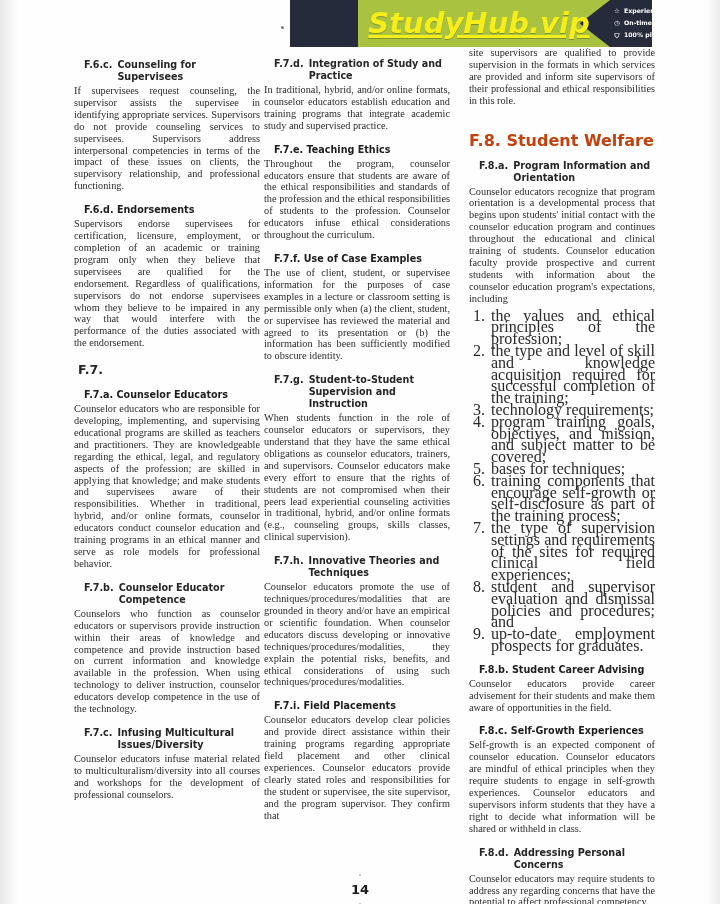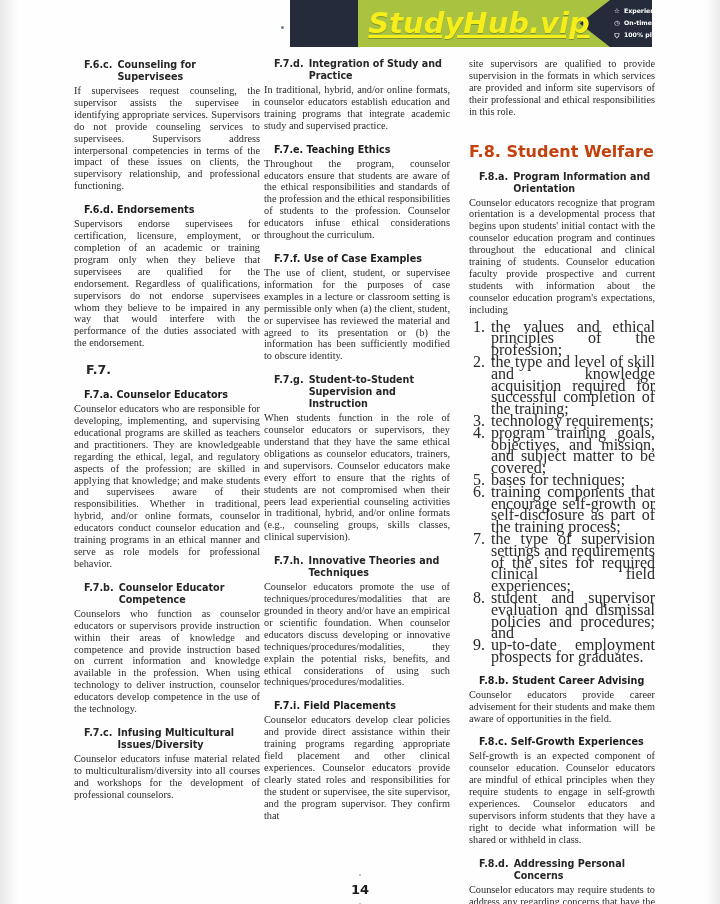--- a/index.html
+++ b/index.html
@@ -157,21 +157,21 @@
     font-weight: bold;
     font-size: 9.6px;
     line-height: 12px;
     color: #1d1d1d;
     margin: 12px 0 2px 0;
     padding-left: 10px;
   }
   .h1-row {
     display: flex;
     gap: 2px;
-    margin: 13px 0 5px 12px;
+    margin: 13px 0 5px 4px;
   }
   .h1-row .num {
     font-family: "DejaVu Sans", sans-serif;
     font-weight: bold;
     font-size: 12.6px;
     line-height: 15px;
     flex: none;
   }
   .h1-row .txt {
     font-family: "DejaVu Sans", sans-serif;
@@ -340,21 +340,21 @@
         <span class="txt">Innovative Theories and Techniques</span>
       </div>
       <p class="body">Counselor educators promote the use of techniques/procedures/modalities that are grounded in theory and/or have an empirical or scientific foundation. When counselor educators discuss developing or innovative techniques/procedures/modalities, they explain the potential risks, benefits, and ethical considerations of using such techniques/procedures/modalities.</p>
 
       <div class="h2">F.7.i. Field Placements</div>
       <p class="body">Counselor educators develop clear policies and provide direct assistance within their training programs regarding appropriate field placement and other clinical experiences. Counselor educators provide clearly stated roles and responsibilities for the student or supervisee, the site supervisor, and the program supervisor. They confirm that</p>
     </div>
 
     <div class="col" id="col-3">
 
-      <p class="body" style="margin-top:11px">site supervisors are qualified to provide supervision in the formats in which services are provided and inform site supervisors of their professional and ethical responsibilities in this role.</p>
+      <p class="body" style="margin-top:0">site supervisors are qualified to provide supervision in the formats in which services are provided and inform site supervisors of their professional and ethical responsibilities in this role.</p>
 
       <div class="h1">F.8. Student Welfare</div>
 
       <div class="h2-row">
         <span class="num">F.8.a.</span>
         <span class="txt">Program Information and Orientation</span>
       </div>
       <p class="body">Counselor educators recognize that program orientation is a developmental process that begins upon students' initial contact with the counselor education program and continues throughout the educational and clinical training of students. Counselor education faculty provide prospective and current students with information about the counselor education program's expectations, including</p>
       <ol class="numlist">
         <li>the values and ethical principles of the profession;</li>

